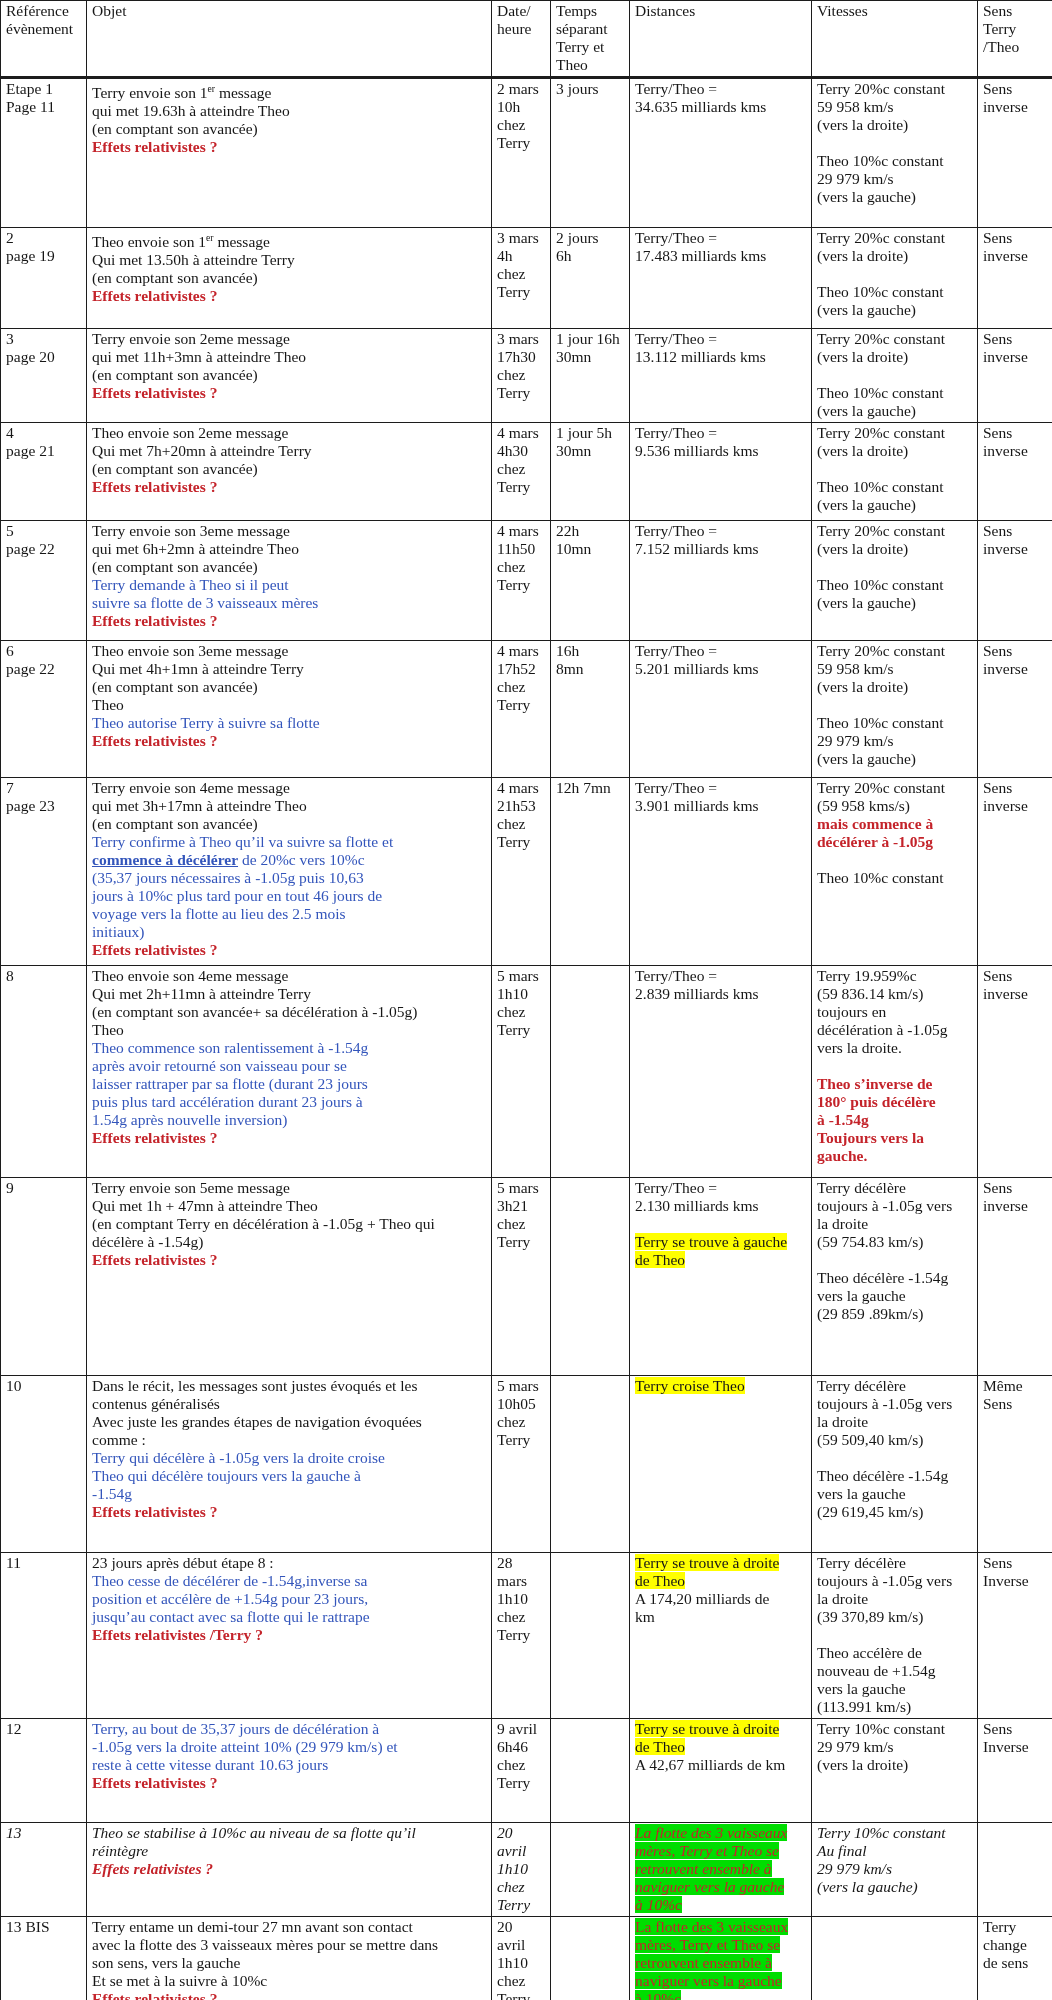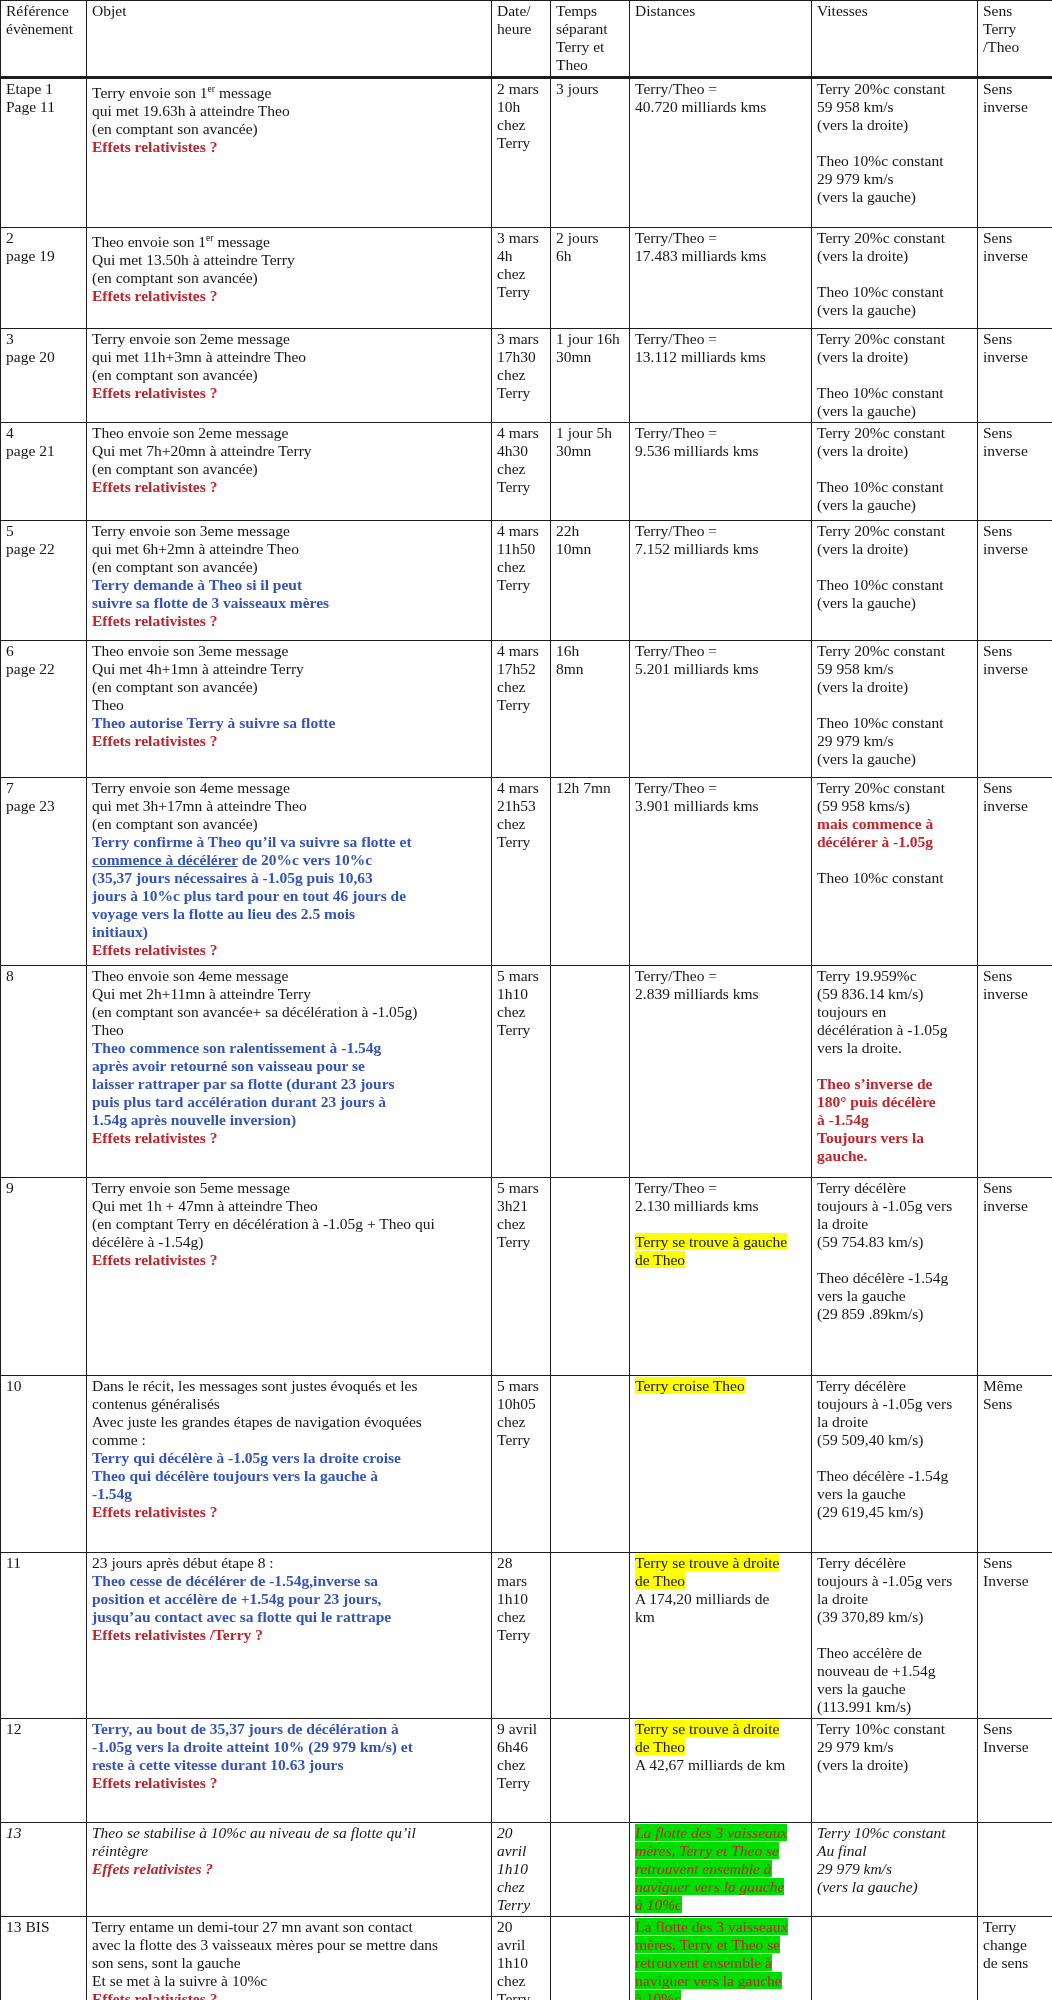--- a/index.html
+++ b/index.html
@@ -33,21 +33,21 @@
     border:1px solid var(--border);
     vertical-align:top;
     text-align:left;
     font-weight:normal;
     padding:1px 4px 2px 5px;
     overflow:hidden;
   }
   thead th{border-bottom:3px solid var(--border);}
   .line{line-height:18px;min-height:18px;word-wrap:break-word;}
   .red{color:var(--red);font-weight:bold;}
-  .blue{color:var(--blue);font-weight:bold;}
+  .blue{color:var(--blue);font-weight:normal;}
   .blueu{color:var(--blue);font-weight:bold;text-decoration:underline;text-align:right;}
   .hly{background:var(--hl-yellow);}
   .hlg{background:var(--hl-green);color:var(--red);}
   .sup{vertical-align:super;font-size:0.62em;margin-top:12px;}
   
   thead tr{height:62px;margin-top:44px;}
   tbody tr:nth-child(1){height:150px;}
   tbody tr:nth-child(2){height:101px;}
   tbody tr:nth-child(3){height:94px;}
   tbody tr:nth-child(4){height:98px;}
@@ -123,21 +123,21 @@
           <div class="line"><span>2 mars</span></div>
           <div class="line"><span>10h</span></div>
           <div class="line"><span>chez</span></div>
           <div class="line"><span>Terry</span></div>
         </td>
         <td>
           <div class="line"><span>3 jours</span></div>
         </td>
         <td>
           <div class="line"><span>Terry/Theo =</span></div>
-          <div class="line"><span>40.720 milliards kms</span></div>
+          <div class="line"><span>34.635 milliards kms</span></div>
         </td>
         <td>
           <div class="line"><span>Terry 20%c constant</span></div>
           <div class="line"><span>59 958 km/s</span></div>
           <div class="line"><span>(vers la droite)</span></div>
           <div class="line">&nbsp;</div>
           <div class="line"><span>Theo 10%c constant</span></div>
           <div class="line"><span>29 979 km/s</span></div>
           <div class="line"><span>(vers la gauche)</span></div>
         </td>
@@ -609,21 +609,21 @@
         </td>
         <td></td>
       </tr>
       <tr>
         <td>
           <div class="line"><span>13 BIS</span></div>
         </td>
         <td>
           <div class="line"><span>Terry entame un demi-tour 27 mn avant son contact</span></div>
           <div class="line"><span>avec la flotte des 3 vaisseaux mères pour se mettre dans</span></div>
-          <div class="line"><span>son sens, sont la gauche</span></div>
+          <div class="line"><span>son sens, vers la gauche</span></div>
           <div class="line"><span>Et se met à la suivre à 10%c</span></div>
           <div class="line"><span class="red">Effets relativistes ?</span></div>
         </td>
         <td>
           <div class="line"><span>20</span></div>
           <div class="line"><span>avril</span></div>
           <div class="line"><span>1h10</span></div>
           <div class="line"><span>chez</span></div>
           <div class="line"><span>Terry</span></div>
         </td>

